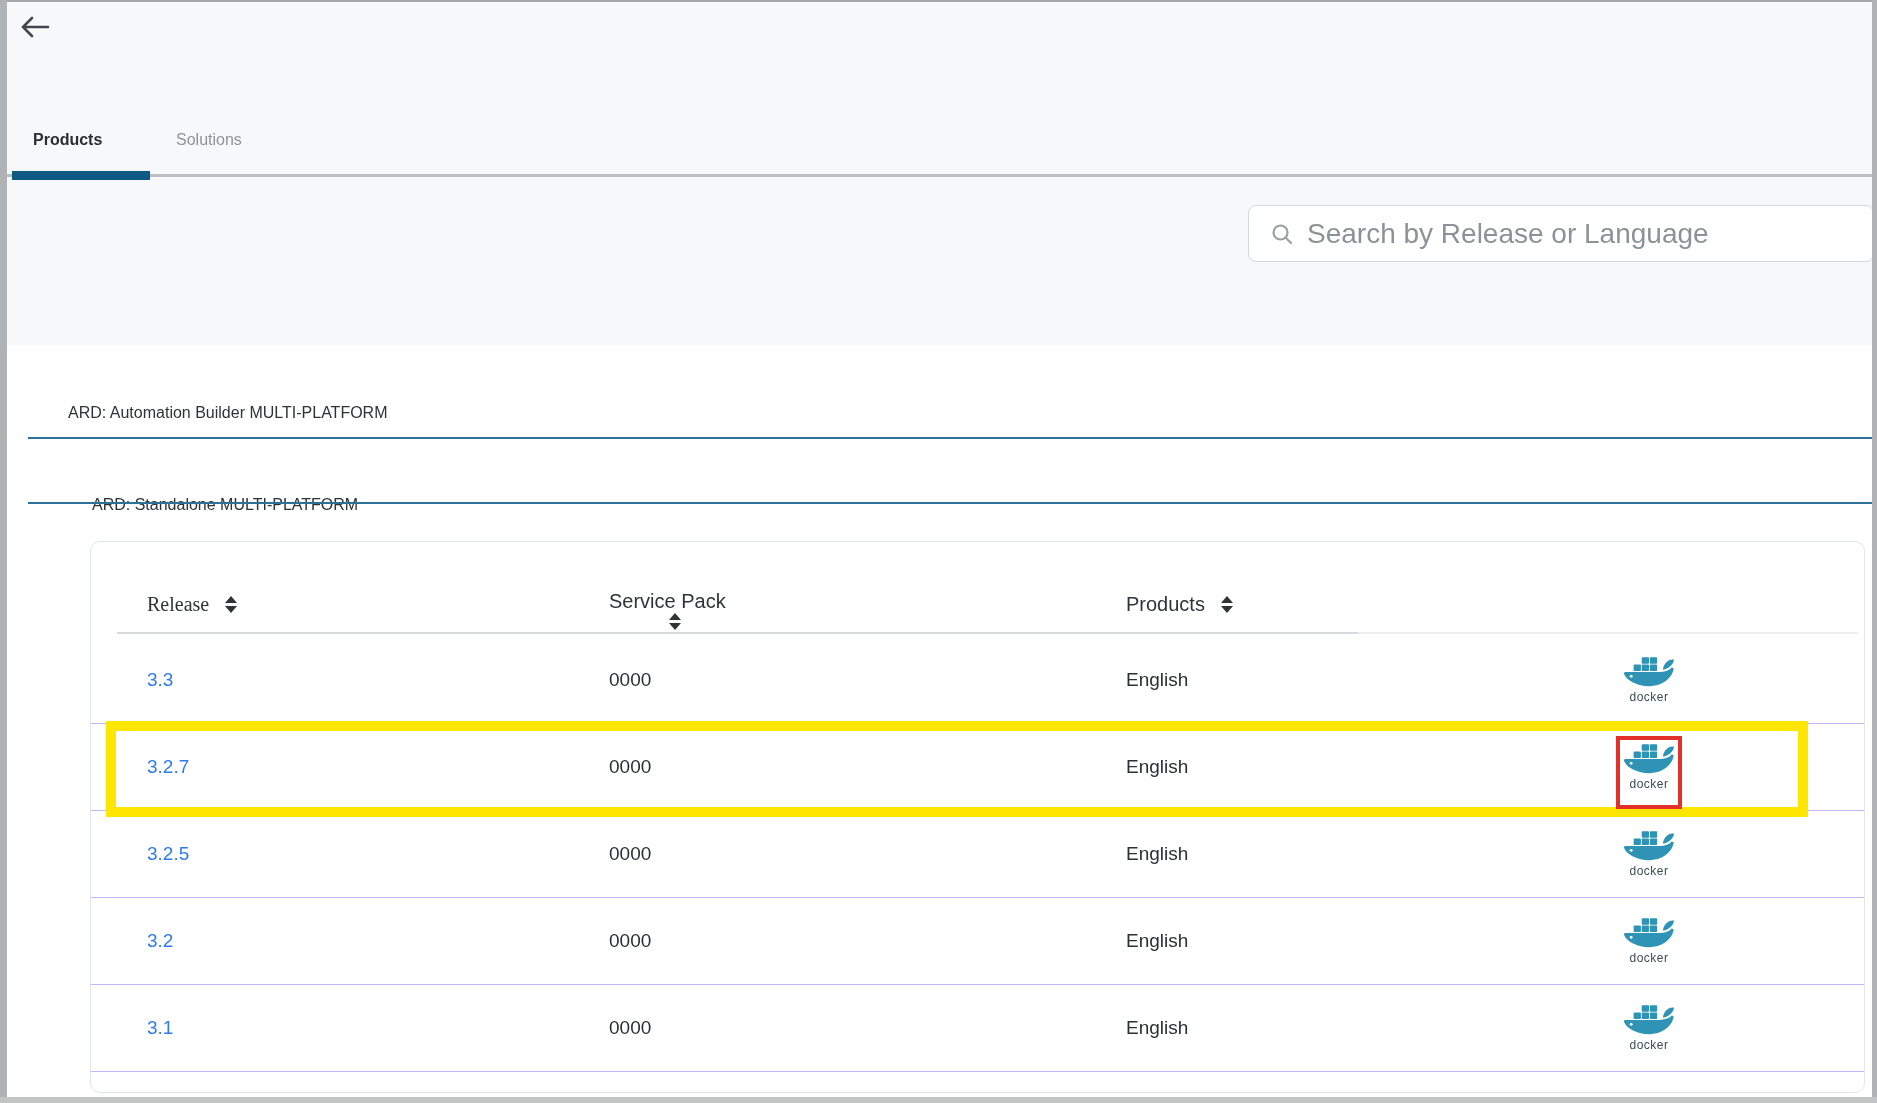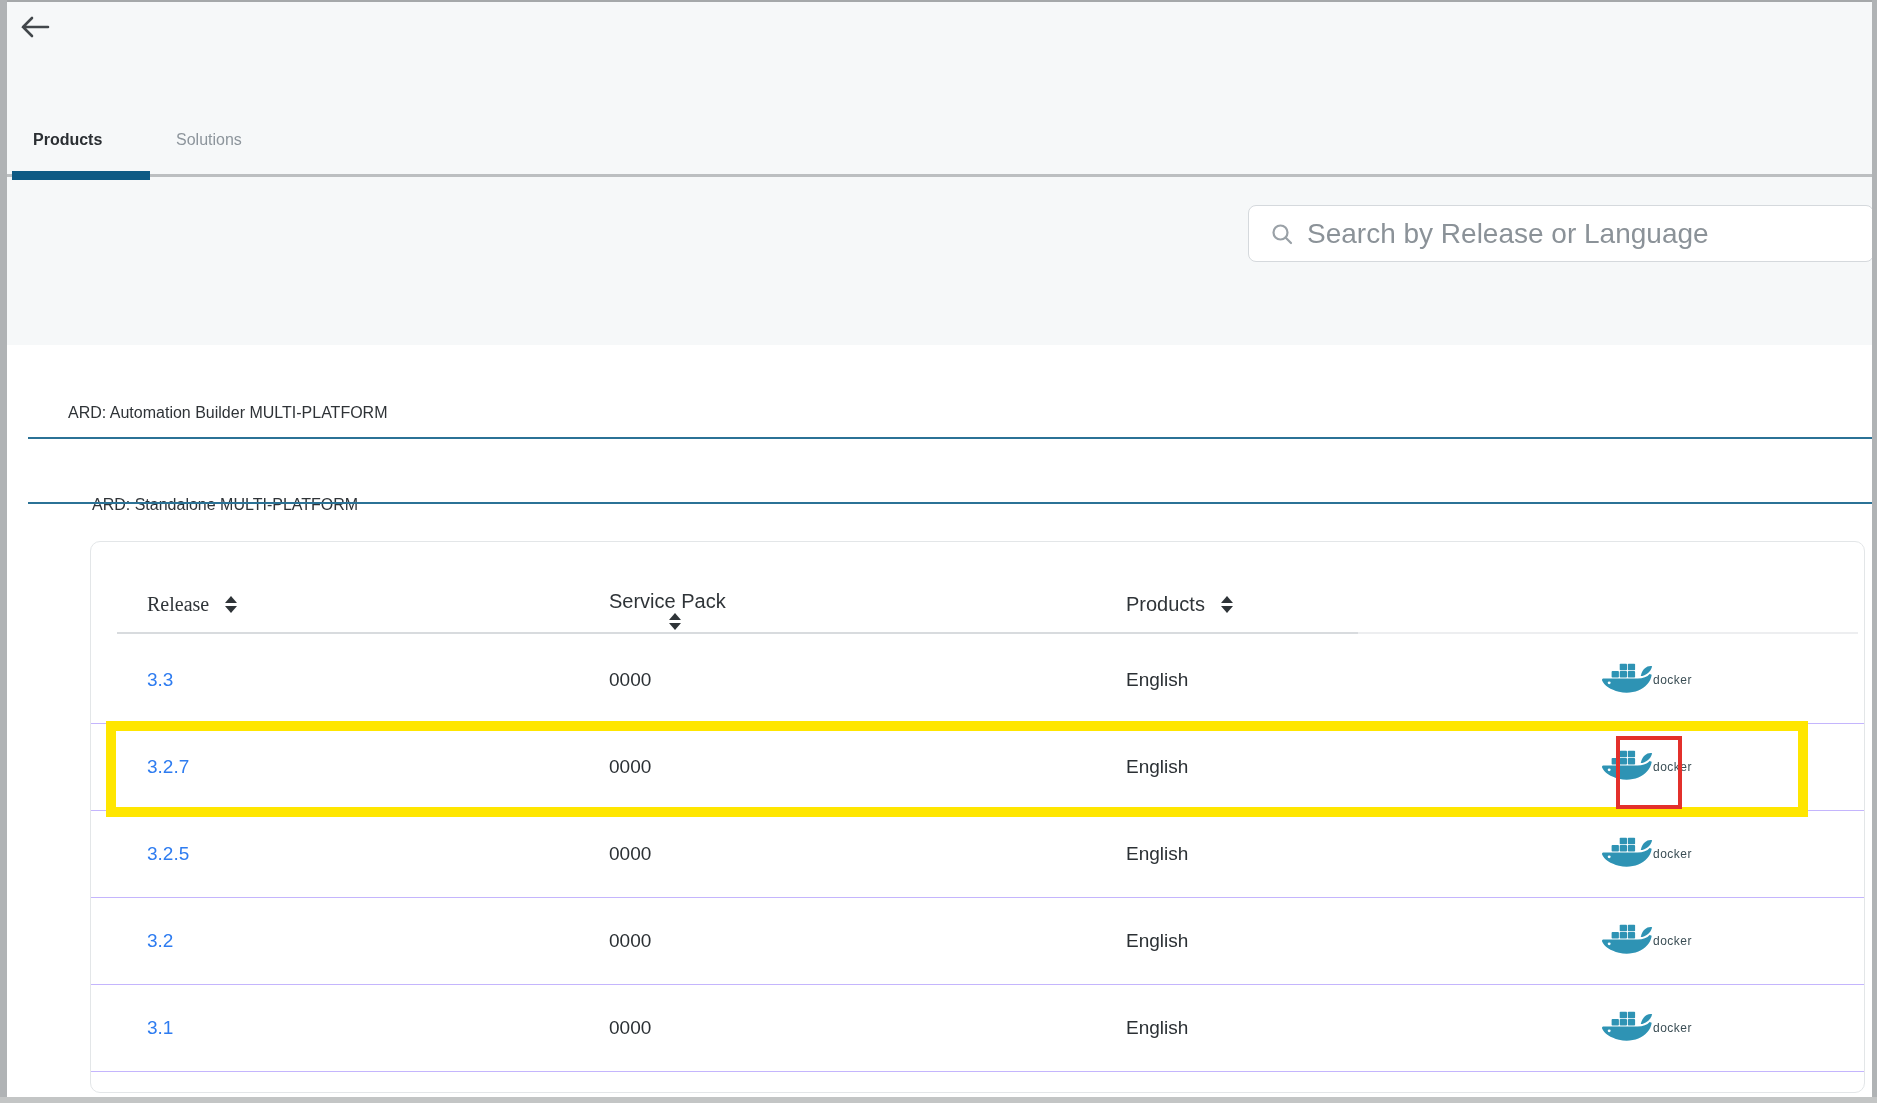--- a/index.html
+++ b/index.html
@@ -59,21 +59,21 @@
     border-top:7px solid #2f3438;}
   .thead-divider{position:absolute; top:90px; left:26px; width:1241px; height:2px; background:#d8dbde;}
   .thead-divider-light{position:absolute; top:90px; left:1267px; width:500px; height:2px; background:#edeef0;}
 
   .rows{position:absolute; top:95px; left:0; right:0;}
   .trow{position:relative; height:87px; border-bottom:1px solid #c4b5fd;}
   .cell{position:absolute; top:50%; transform:translateY(-50%); font-size:19px; color:var(--text-dark);}
   .c-release{left:56px; color:var(--link-blue); text-decoration:none; cursor:pointer;}
   .c-sp{left:518px;}
   .c-lang{left:1035px;}
-  .c-docker{left:1510px; width:96px; display:flex; flex-direction:row; align-items:center;
+  .c-docker{left:1510px; width:96px; display:flex; flex-direction:column; align-items:center;
     gap:0; cursor:pointer;}
   .docker-word{font-size:12px; color:#3a4d54; letter-spacing:.5px; margin-top:-1px;}
 
   .yellow-box{position:absolute; left:106px; top:721px; width:1702px; height:96px;
     border:10px solid var(--highlight-yellow); z-index:5; pointer-events:none;}
   .red-box{position:absolute; left:1616px; top:736px; width:66px; height:73px;
     border:4px solid var(--marker-red); z-index:6; pointer-events:none;}
 </style>
 </head>
 <body>

